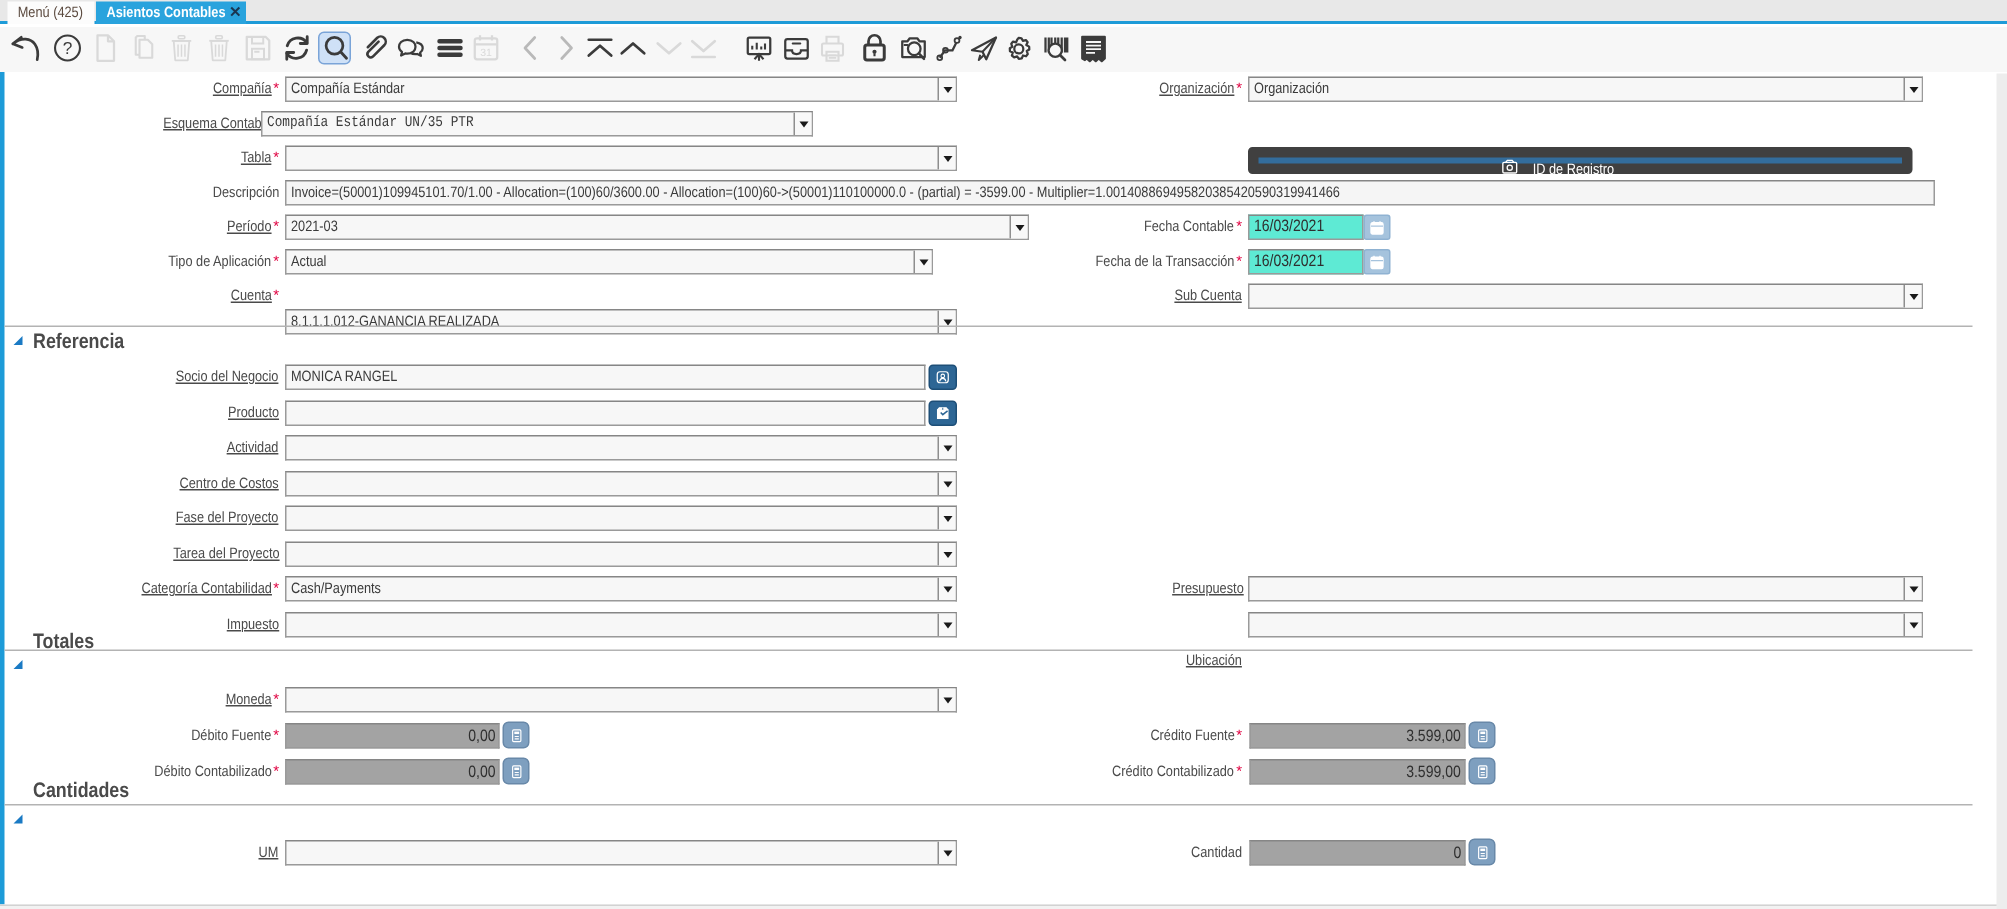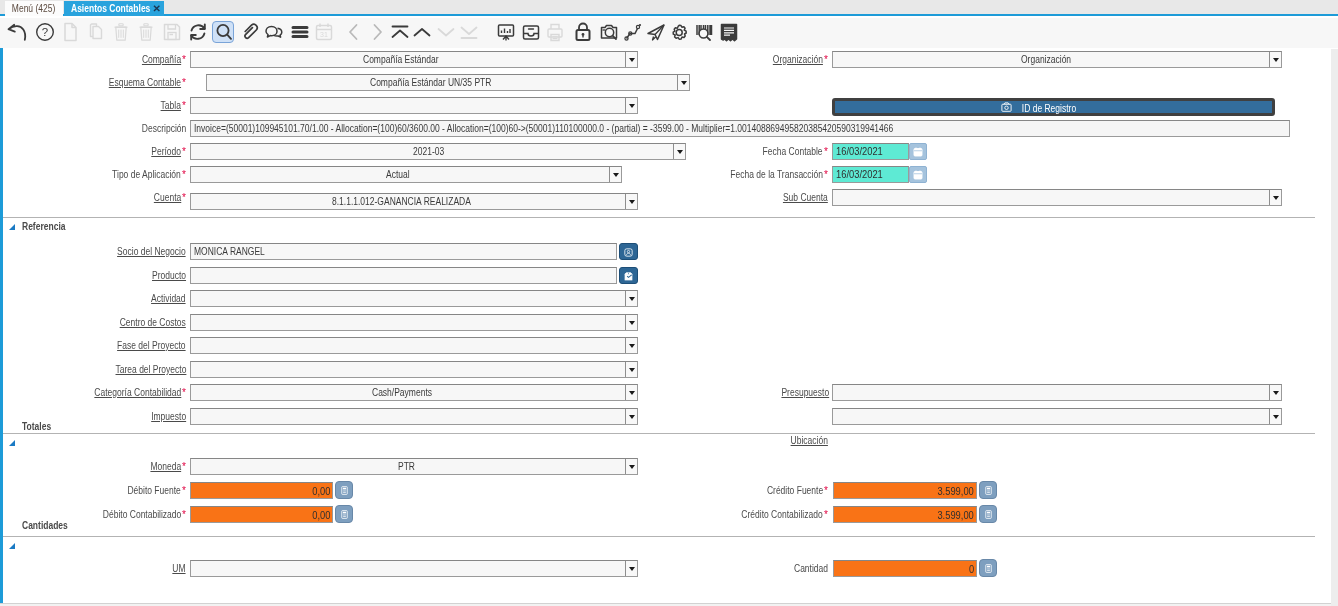--- a/index.html
+++ b/index.html
@@ -19,45 +19,45 @@
 .content { position:absolute; top:48px; left:0; width:1338px; height:555px; background:#fff;
   border-left:3px solid #1d9bd8; }
 .botline { position:absolute; top:603px; left:0; width:1338px; height:3px; background:#f2f2f2; border-top:1px solid #d2d2d2; }
 .vscroll { position:absolute; top:49px; right:0; width:7px; height:557px; background:#ededed; }
 .lbl { position:absolute; height:17px; line-height:17px; font-size:10px; color:#4a4a4a; text-align:right; white-space:nowrap; }
 .lbl .lt { }
 .lbl.u .lt { text-decoration:underline; }
 .req { color:#e00040; margin-left:1px; }
 .fld { position:absolute; height:17px; border:1px solid #9a9a9a; border-top-color:#868686; background:#f7f7f7; }
 .cv, .tv { height:15px; line-height:15px; font-size:10px; color:#3a3a3a; padding:0 3px; white-space:nowrap; overflow:hidden; }
-.combo .cv { margin-right:13px;text-align:center; }
+.combo .cv { margin-right:13px; }
 .cbtn { position:absolute; right:0; top:0; width:12px; height:15px; border-left:1px solid #8e8e8e;
   background:#f8f8f8; }
 .arr { position:absolute; left:2.5px; top:6px; width:0; height:0;
   border-left:3px solid transparent; border-right:3px solid transparent; border-top:4px solid #1a1a1a; }
 .tf-gray { background:#f5f5f5; }
 .sbtn { position:absolute; width:19px; height:17px; background:#2d6695; border:1px solid #1d4e77;
   border-radius:3px; text-align:center; }
 .sbtn svg { margin-top:2px; }
 .df { background:#5eead4; }
 .dv { height:15px; line-height:15px; font-size:11px; color:#2f2f2f; padding:0 3px; }
 .dbtn { position:absolute; width:18px; height:17px; background:#a5c3dd; border:1px solid #8fb2d2;
   border-radius:2px; text-align:center; }
 .dbtn svg { margin-top:2px; }
-.nf { background:#f97316;padding-left:32px; }
+.nf { background:#a3a3a3;padding-left:32px; }
 .nv { height:15px; line-height:15px; font-size:11px; color:#2f2f2f; padding:1px 2px 0 4px; text-align:right; }
 .nbtn { position:absolute; width:18px; height:18px; background:#7e9fbf; border:1px solid #6888a8;
   border-radius:4px; text-align:center; }
 .nbtn svg { margin-top:3px; }
 .sep { position:absolute; left:3px; width:1312px; height:1px; background:#b3b3b3; }
 .tri { position:absolute; left:9px; width:0; height:0; border-left:6px solid transparent;
   border-bottom:6px solid #1a7ac4; }
-.stitle { position:absolute; left:22px; font-size:10px; font-weight:bold; color:#4a4a4a; height:12px; line-height:12px; }
+.stitle { position:absolute; left:22px; font-size:14px; font-weight:bold; color:#4a4a4a; height:12px; line-height:12px; }
 .idbtn { position:absolute; left:832px; top:98px; width:443px; height:18px; background:#336d9c;
-  border:3px solid #404040; border-radius:3px; color:#fff; font-size:10px; text-align:center; line-height:16px; }
+  border:7px solid #404040; border-radius:3px; color:#fff; font-size:10px; text-align:center; line-height:16px; }
 .idbtn svg { vertical-align:-2px; margin-right:4px; }
 </style></head><body>
 <div class="tabbar"></div>
 <div class="tab inactive"><span class="tx txc">Menú (425)</span></div>
 <div class="tab active"><span class="tx txc" style="margin-right:8px;">Asientos Contables</span><span class="x">✕</span></div>
 <div class="toolbar"></div>
 <div class="findbox"></div>
 <div class="tico" style="left:4.5px;"><svg width="24" height="24" viewBox="0 0 24 24" fill="none">
       <path d="M3.5 9.2 L9.2 4.8 M3.5 9.2 L9.8 11.6 M3.5 9.2 C9.5 4.5 15.5 5.5 18.3 9.5 C20.3 12.4 20.6 16.2 19.8 19.8" stroke="#3b3b3b" stroke-width="1.8" stroke-linecap="round" stroke-linejoin="round" fill="none"></path>
     </svg></div>
@@ -194,21 +194,21 @@
     </div>
   </div>
 <div class="lbl u" style="top:51px;left:508px;width:320px;"><span class="lt tx txr">Organización</span><span class="req">*</span></div>
 <div class="fld combo" style="top:51px;left:832px;width:450px;">
     <div class="cv"><span class="tx">Organización</span></div>
     <div class="cbtn">
       <span class="arr"></span>
     </div>
   </div>
 <div class="lbl u" style="top:74px;left:-134px;width:320px;"><span class="lt tx txr">Esquema Contable</span><span class="req">*</span></div>
-<div class="fld combo" style="top:74px;left:206px;width:484px;">
+<div class="fld combo" style="top:74px;left:174px;width:368px;font-family:Liberation Mono, monospace;">
     <div class="cv"><span class="tx">Compañía Estándar UN/35 PTR</span></div>
     <div class="cbtn">
       <span class="arr"></span>
     </div>
   </div>
 <div class="lbl u" style="top:97px;left:-134px;width:320px;"><span class="lt tx txr">Tabla</span><span class="req">*</span></div>
 <div class="fld combo" style="top:97px;left:190px;width:448px;">
     <div class="cbtn">
       <span class="arr"></span>
     </div>
@@ -248,21 +248,21 @@
 <div class="lbl" style="top:166px;left:508px;width:320px;"><span class="lt tx txr">Fecha de la Transacción</span><span class="req">*</span></div>
 <div class="fld df" style="top:166px;left:832px;width:77px;">
     <div class="dv"><span class="tx">16/03/2021</span></div>
   </div>
 <div class="dbtn" style="top:166px;left:909px;"><svg width="12" height="12" viewBox="0 0 24 24" fill="none">
       <rect x="4" y="5" width="16" height="15" rx="2" stroke="#fff" stroke-width="1.8" fill="#fff"></rect>
       <path d="M4 9.5 H20" stroke="#a5c3dd" stroke-width="1.6"></path>
       <path d="M8 3 V6.5 M16 3 V6.5" stroke="#fff" stroke-width="1.8"></path>
     </svg></div>
 <div class="lbl u" style="top:189px;left:-134px;width:320px;"><span class="lt tx txr">Cuenta</span><span class="req">*</span></div>
-<div class="fld combo" style="top:193px;left:190px;width:448px;padding-left:13px;">
+<div class="fld combo" style="top:206px;left:190px;width:448px;">
     <div class="cv"><span class="tx">8.1.1.1.012-GANANCIA REALIZADA</span></div>
     <div class="cbtn">
       <span class="arr"></span>
     </div>
   </div>
 <div class="lbl u" style="top:189px;left:508px;width:320px;"><span class="lt tx txr">Sub Cuenta</span></div>
 <div class="fld combo" style="top:189px;left:832px;width:450px;">
     <div class="cv"><span class="tx"></span></div>
     <div class="cbtn">
       <span class="arr"></span>
@@ -344,21 +344,20 @@
     <div class="cv"><span class="tx"></span></div>
     <div class="cbtn">
       <span class="arr"></span>
     </div>
   </div>
 <div class="sep" style="top:433px;"></div>
 <div class="tri" style="top:440px;"></div>
 <div class="stitle" style="top:421px;"><span class="tx">Totales</span></div>
 <div class="lbl u" style="top:458px;left:-134px;width:320px;"><span class="lt tx txr">Moneda</span><span class="req">*</span></div>
 <div class="fld combo" style="top:458px;left:190px;width:448px;">
-    <div class="cv"><span class="tx">PTR</span></div>
     <div class="cbtn">
       <span class="arr"></span>
     </div>
   </div>
 <div class="lbl" style="top:482px;left:-134px;width:320px;"><span class="lt tx txr">Débito Fuente</span><span class="req">*</span></div>
 <div class="fld nf" style="top:482px;left:190px;width:143px;">
     <div class="nv"><span class="tx txr">0,00</span></div>
   </div>
 <div class="nbtn" style="top:481px;left:335px;"><svg width="11" height="11" viewBox="0 0 24 24" fill="none">
       <rect x="6" y="3.5" width="12" height="17" rx="1.5" stroke="#fff" stroke-width="1.7"></rect>

